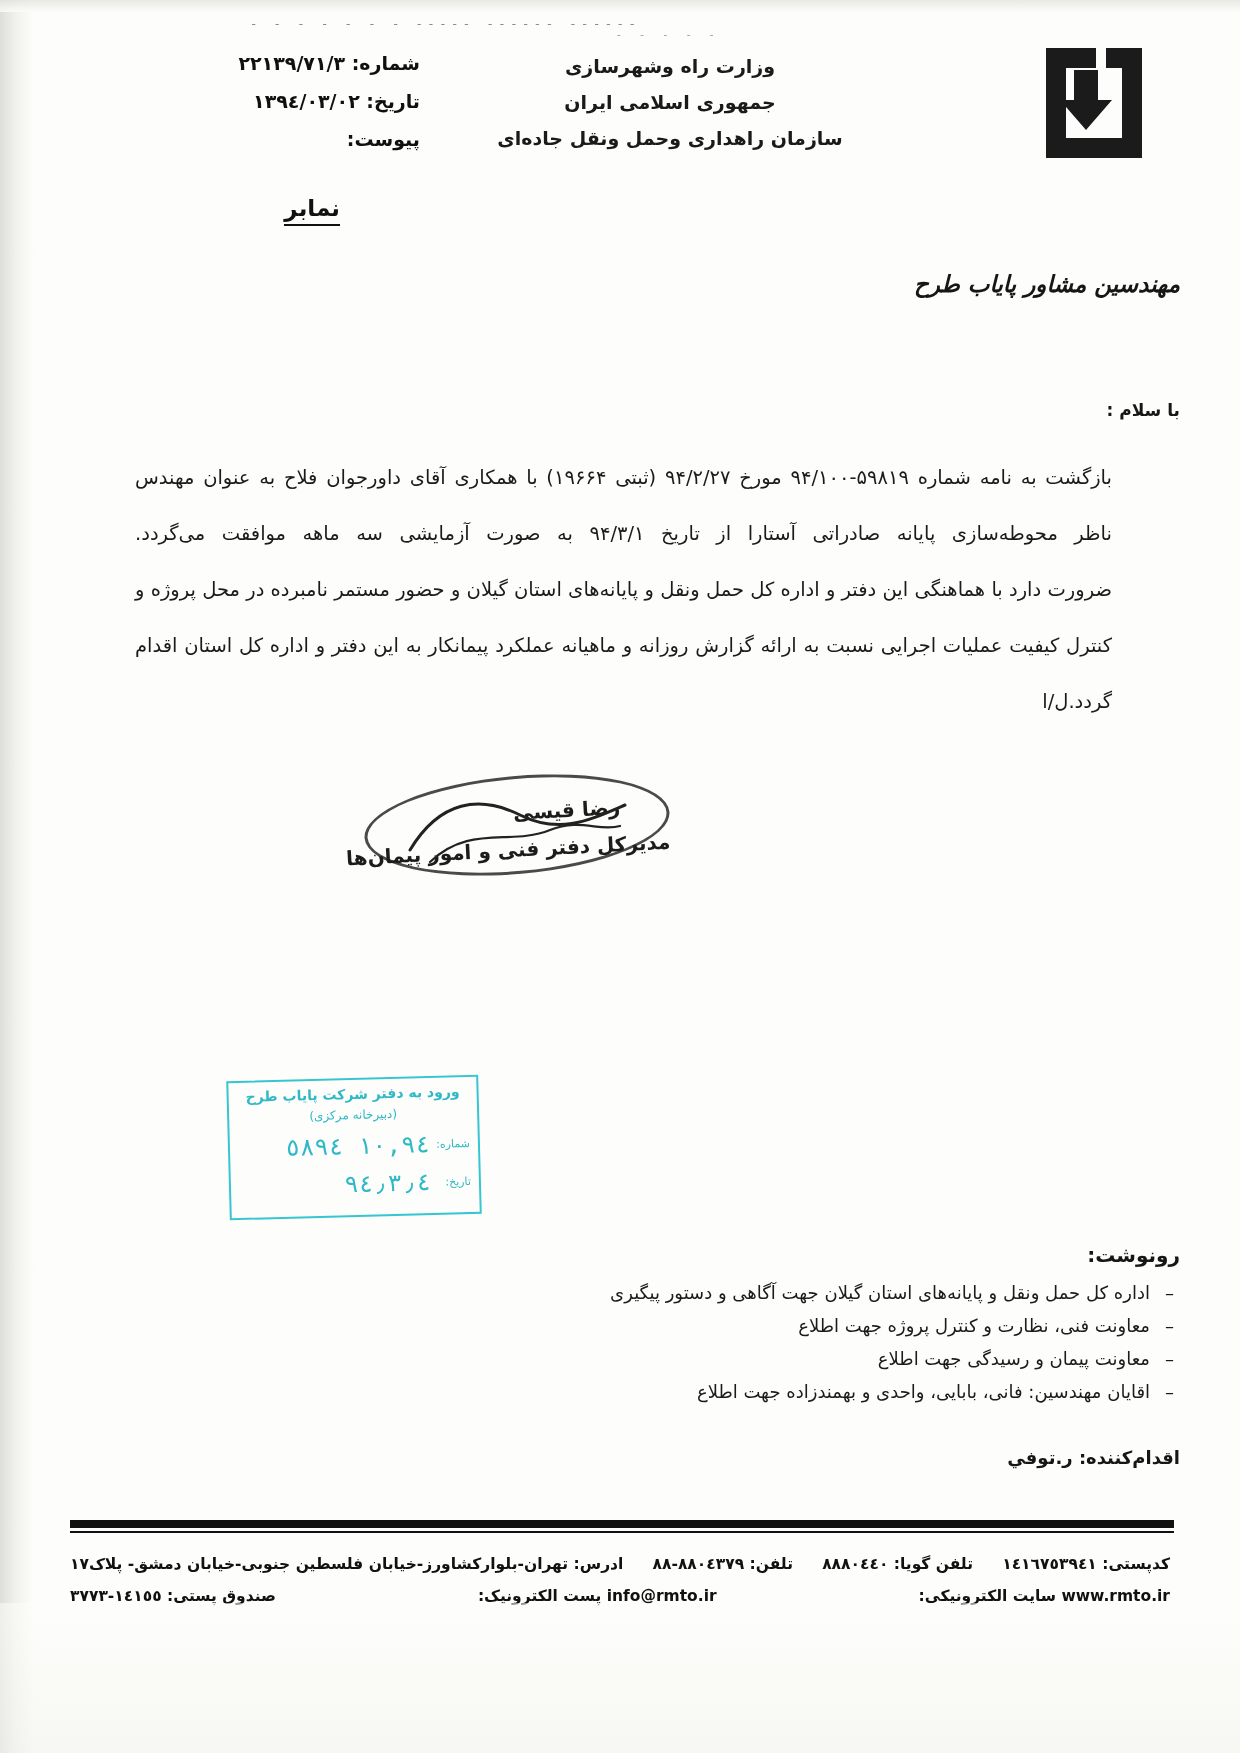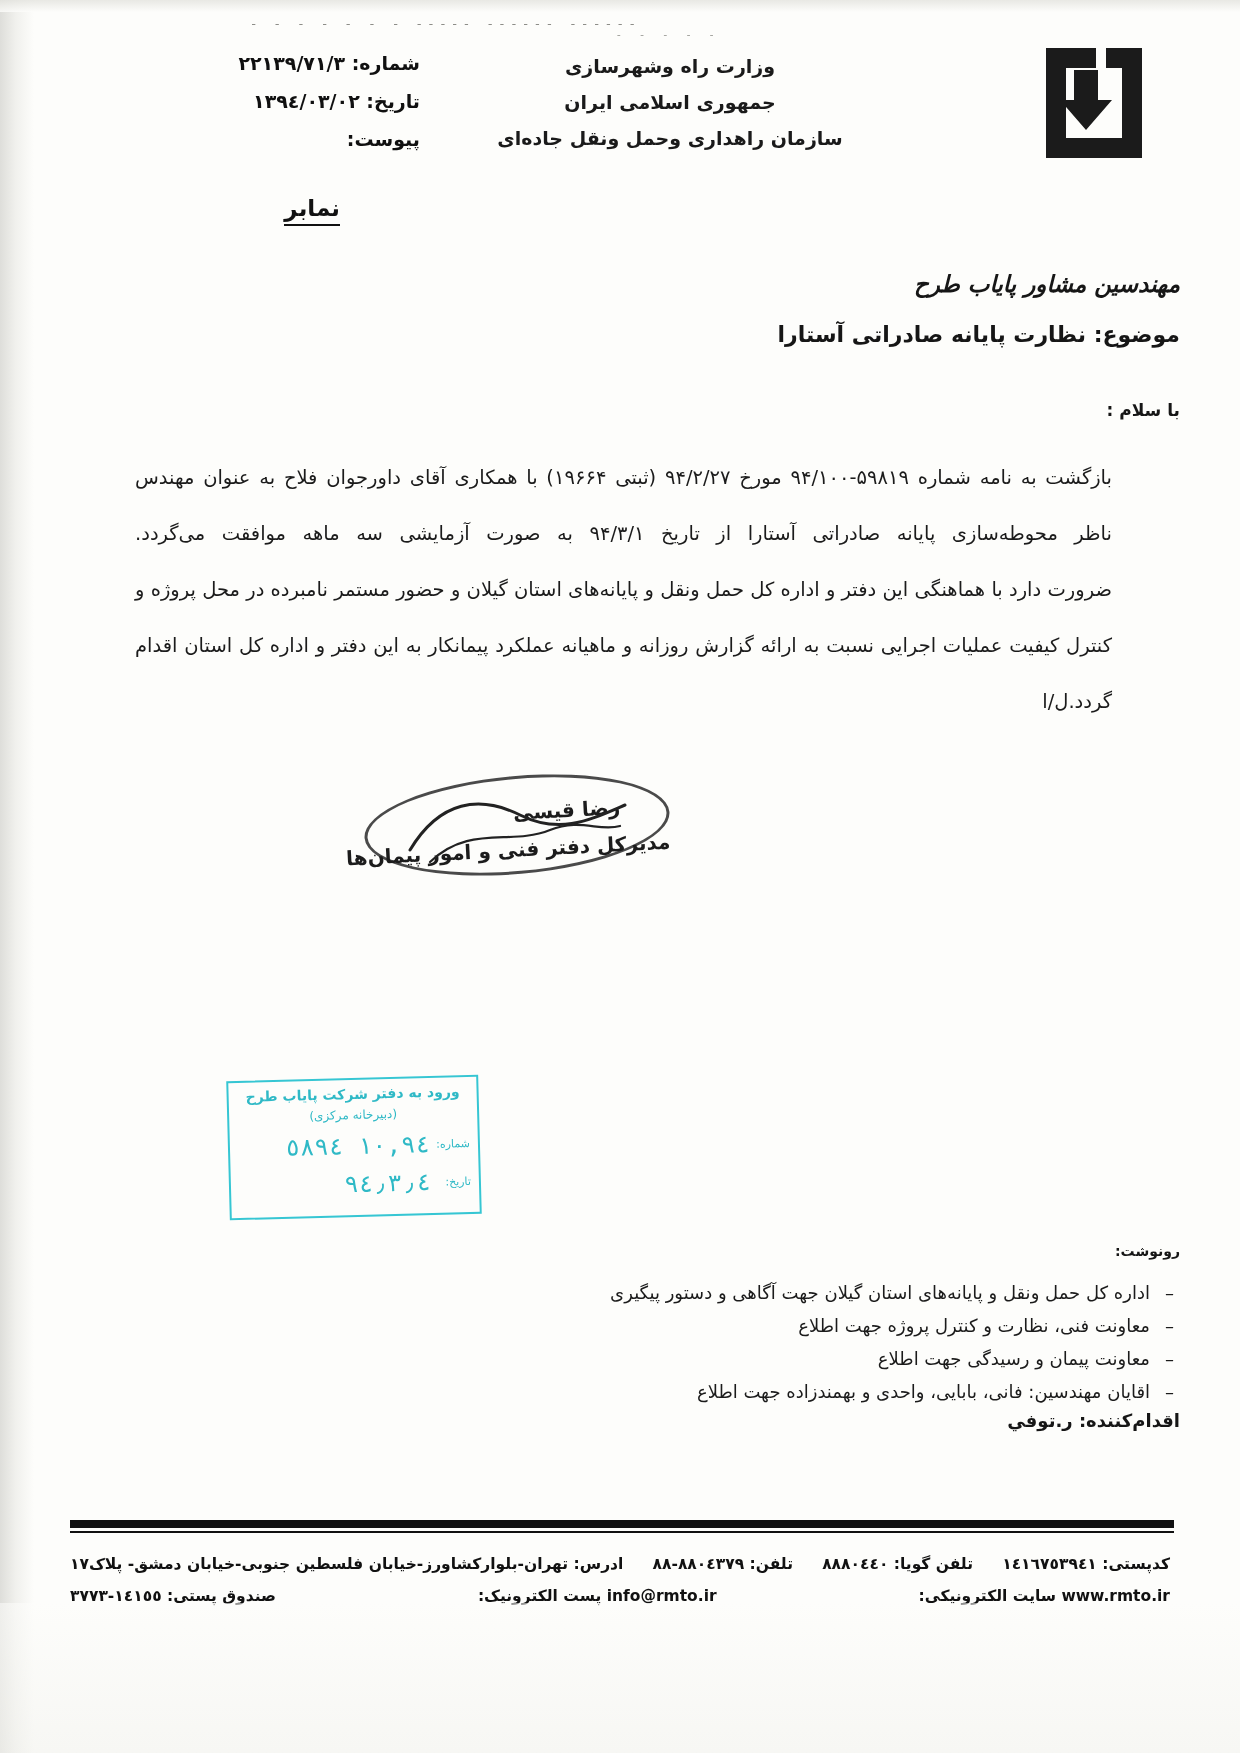--- a/index.html
+++ b/index.html
@@ -255,21 +255,21 @@
     font-size: 24px;
     font-family: "DejaVu Sans Mono", monospace;
     letter-spacing: 1px;
   }
 
   
   .cc-title {
     position: absolute;
     top: 1243px;
     right: 60px;
-    font-size: 14px;
+    font-size: 20px;
     font-weight: bold;
     text-align: left;
   }
   .cc-list {
     position: absolute;
     top: 1276px;
     right: 60px;
     left: 430px;
     font-size: 18px;
     line-height: 33px;
@@ -281,21 +281,21 @@
     padding-right: 30px;
   }
   .cc-list .cc-item::before {
     content: "\2013";
     position: absolute;
     right: 6px;
     top: 0;
   }
   .actor {
     position: absolute;
-    top: 1410px;
+    top: 1447px;
     right: 60px;
     font-size: 18px;
     font-weight: bold;
     text-align: center;
   }
   .actor .actor-name {
     font-weight: bold;
   }
 
   
@@ -387,21 +387,20 @@
       <div>
         <span class="lbl">پیوست:</span>
         <span class="val"></span>
       </div>
     </div>
   </div>
 
   <div class="fax-word">نمابر</div>
 
   <div class="addressee">مهندسین مشاور پایاب طرح</div>
-  <div class="subject">موضوع: نظارت پایانه صادراتی آستارا</div>
   <div class="salutation">با سلام :</div>
 
   <div class="body-text">
     <p>بازگشت به نامه شماره ۵۹۸۱۹-۹۴/۱۰۰ مورخ ۹۴/۲/۲۷ (ثبتی ۱۹۶۶۴) با همکاری آقای داورجوان فلاح به عنوان مهندس ناظر محوطه‌سازی پایانه صادراتی آستارا از تاریخ ۹۴/۳/۱ به صورت آزمایشی سه ماهه موافقت می‌گردد.</p>
     <p class="last">ضرورت دارد با هماهنگی این دفتر و اداره کل حمل ونقل و پایانه‌های استان گیلان و حضور مستمر نامبرده در محل پروژه و کنترل کیفیت عملیات اجرایی نسبت به ارائه گزارش روزانه و ماهیانه عملکرد پیمانکار به این دفتر و اداره کل استان اقدام گردد.ل/ا</p>
   </div>
 
   <div class="signature-block">
     <div class="sig-oval"></div>
     <div class="sig-name">رضا قیسی</div>

